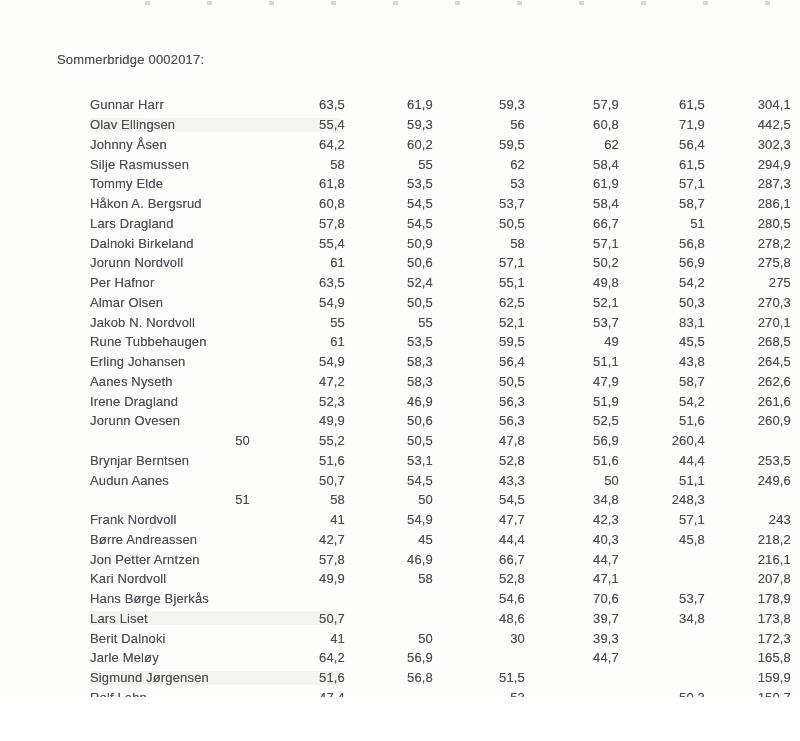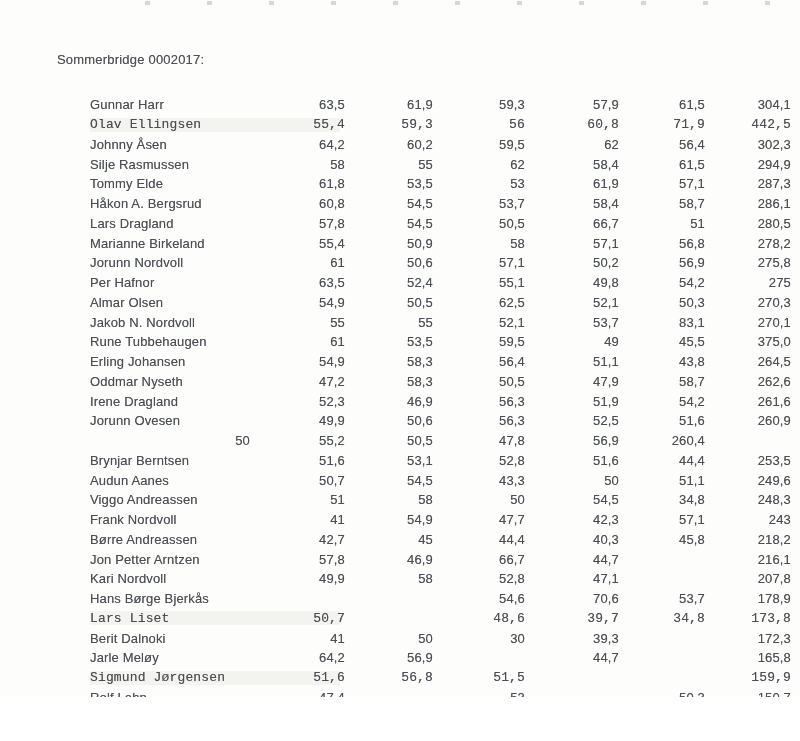--- a/index.html
+++ b/index.html
@@ -65,21 +65,20 @@
     text-shadow: 0 0 0.6px rgba(78,81,86,0.6);
   }
   .cell { white-space: nowrap; }
   .cell.num { text-align: right; }
   
   .row.smudge {
     background-image: linear-gradient(#f3f3f0, #f3f3f0);
     background-repeat: no-repeat;
     background-size: 250px 14px;
     background-position: 0 center;
-    font-family: Liberation Mono, monospace;
   }
 </style>
 </head>
 <body>
 
 <div class="page">
   <div class="top-artifacts"></div>
 
   <div class="doc">
     <div class="doc-title">Sommerbridge 0002017:</div>
@@ -150,21 +149,21 @@
     <span class="cell name">Lars Dragland</span>
     <span class="cell num">57,8</span>
     <span class="cell num">54,5</span>
     <span class="cell num">50,5</span>
     <span class="cell num">66,7</span>
     <span class="cell num">51</span>
     <span class="cell num total">280,5</span>
   </div>
 
   <div class="row">
-    <span class="cell name">Marianne Birkeland</span>
+    <span class="cell name">Dalnoki Birkeland</span>
     <span class="cell num">55,4</span>
     <span class="cell num">50,9</span>
     <span class="cell num">58</span>
     <span class="cell num">57,1</span>
     <span class="cell num">56,8</span>
     <span class="cell num total">278,2</span>
   </div>
 
   <div class="row">
     <span class="cell name">Jorunn Nordvoll</span>
@@ -206,35 +205,35 @@
     <span class="cell num total">270,1</span>
   </div>
 
   <div class="row">
     <span class="cell name">Rune Tubbehaugen</span>
     <span class="cell num">61</span>
     <span class="cell num">53,5</span>
     <span class="cell num">59,5</span>
     <span class="cell num">49</span>
     <span class="cell num">45,5</span>
-    <span class="cell num total">375,0</span>
+    <span class="cell num total">268,5</span>
   </div>
 
   <div class="row">
     <span class="cell name">Erling Johansen</span>
     <span class="cell num">54,9</span>
     <span class="cell num">58,3</span>
     <span class="cell num">56,4</span>
     <span class="cell num">51,1</span>
     <span class="cell num">43,8</span>
     <span class="cell num total">264,5</span>
   </div>
 
   <div class="row">
-    <span class="cell name">Oddmar Nyseth</span>
+    <span class="cell name">Aanes Nyseth</span>
     <span class="cell num">47,2</span>
     <span class="cell num">58,3</span>
     <span class="cell num">50,5</span>
     <span class="cell num">47,9</span>
     <span class="cell num">58,7</span>
     <span class="cell num total">262,6</span>
   </div>
 
   <div class="row">
     <span class="cell name">Irene Dragland</span>
@@ -279,21 +278,20 @@
     <span class="cell name">Audun Aanes</span>
     <span class="cell num">50,7</span>
     <span class="cell num">54,5</span>
     <span class="cell num">43,3</span>
     <span class="cell num">50</span>
     <span class="cell num">51,1</span>
     <span class="cell num total">249,6</span>
   </div>
 
   <div class="row">
-    <span class="cell name">Viggo Andreassen</span>
     <span class="cell num">51</span>
     <span class="cell num">58</span>
     <span class="cell num">50</span>
     <span class="cell num">54,5</span>
     <span class="cell num">34,8</span>
     <span class="cell num total">248,3</span>
   </div>
 
   <div class="row">
     <span class="cell name">Frank Nordvoll</span>

